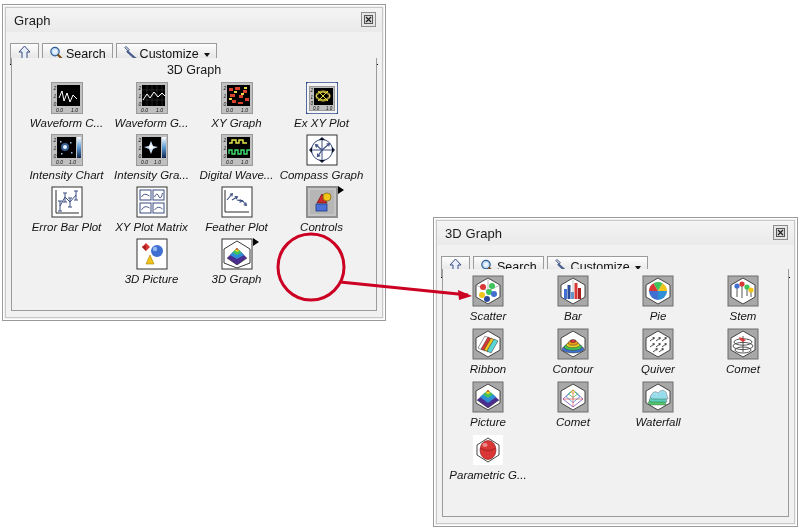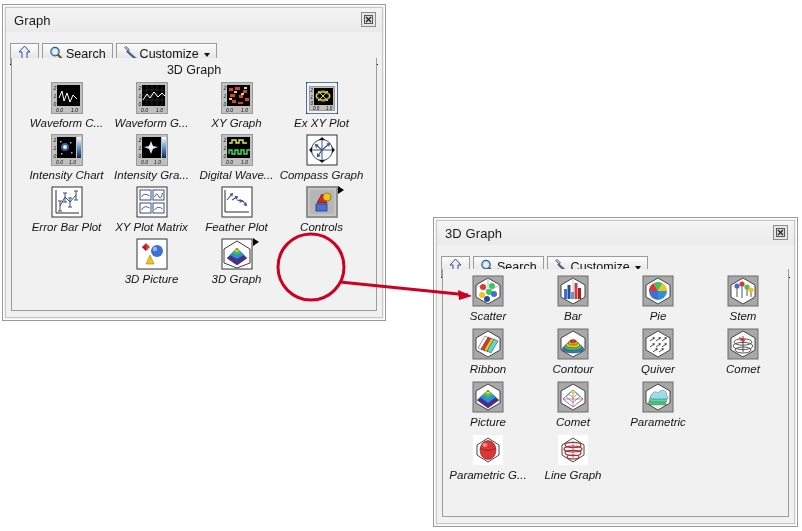--- a/index.html
+++ b/index.html
@@ -790,21 +790,21 @@
             <svg width="32" height="32" viewBox="0 0 32 32">
               <rect x="1" y="1" width="30" height="30" fill="#a8a8a8" stroke="#6d6d6d" stroke-width="1"></rect>
               <path d="M16 3 L28 10 L28 22 L16 29 L4 22 L4 10 Z" fill="#ffffff" stroke="#333" stroke-width="0.9"></path>
               <g stroke="#333" stroke-width="0.4">
                 <path d="M6 22 Q10 14 14 18 Q18 12 22 16 L24 24 L8 24 Z" fill="#3fc45b" opacity="0.9"></path>
                 <path d="M7 19 Q11 11 15 15 Q19 9 23 13 L25 21 L9 21 Z" fill="#5bd5c4" opacity="0.9"></path>
                 <path d="M8 16 Q12 8 16 12 Q20 7 24 11 L26 18 L10 18 Z" fill="#9bdff0" opacity="0.9"></path>
               </g>
             </svg>
           </div>
-          <div class="cell-label">Parametric</div>
+          <div class="cell-label">Waterfall</div>
         </div>
 
         <div class="cell empty">
           <div class="icon-box"></div>
           <div class="cell-label"></div>
         </div>
 
 
         <div class="cell">
           <div class="icon-box">
@@ -812,36 +812,20 @@
               <rect x="1" y="1" width="30" height="30" fill="#ffffff"></rect>
               <path d="M16 4 L27 11 L27 21 L16 28 L5 21 L5 11 Z" fill="none" stroke="#333" stroke-width="0.9"></path>
               <ellipse cx="16" cy="16" rx="8" ry="9.5" fill="#d93636" stroke="#8a1010" stroke-width="0.6"></ellipse>
               <path d="M8 14 Q16 19 24 14" fill="none" stroke="#8a1010" stroke-width="0.6"></path>
               <ellipse cx="13" cy="11" rx="2.6" ry="2" fill="#f2a0a0" opacity="0.8"></ellipse>
             </svg>
           </div>
           <div class="cell-label">Parametric G...</div>
         </div>
 
-        <div class="cell">
-          <div class="icon-box">
-            <svg width="32" height="32" viewBox="0 0 32 32">
-              <rect x="1" y="1" width="30" height="30" fill="#ffffff"></rect>
-              <path d="M16 4 L27 11 L27 21 L16 28 L5 21 L5 11 Z" fill="none" stroke="#333" stroke-width="0.9"></path>
-              <g fill="none" stroke="#b03030" stroke-width="1.2">
-                <ellipse cx="16" cy="11" rx="8" ry="2.6"></ellipse>
-                <ellipse cx="16" cy="15" rx="9" ry="3"></ellipse>
-                <ellipse cx="16" cy="19" rx="8" ry="2.6"></ellipse>
-                <ellipse cx="16" cy="23" rx="6" ry="2"></ellipse>
-              </g>
-              <path d="M16 7 L16 25" stroke="#555" stroke-width="0.6"></path>
-            </svg>
-          </div>
-          <div class="cell-label">Line Graph</div>
-        </div>
 
         <div class="cell empty">
           <div class="icon-box"></div>
           <div class="cell-label"></div>
         </div>
 
       </div>
     </div>
   </div>
 </div>

